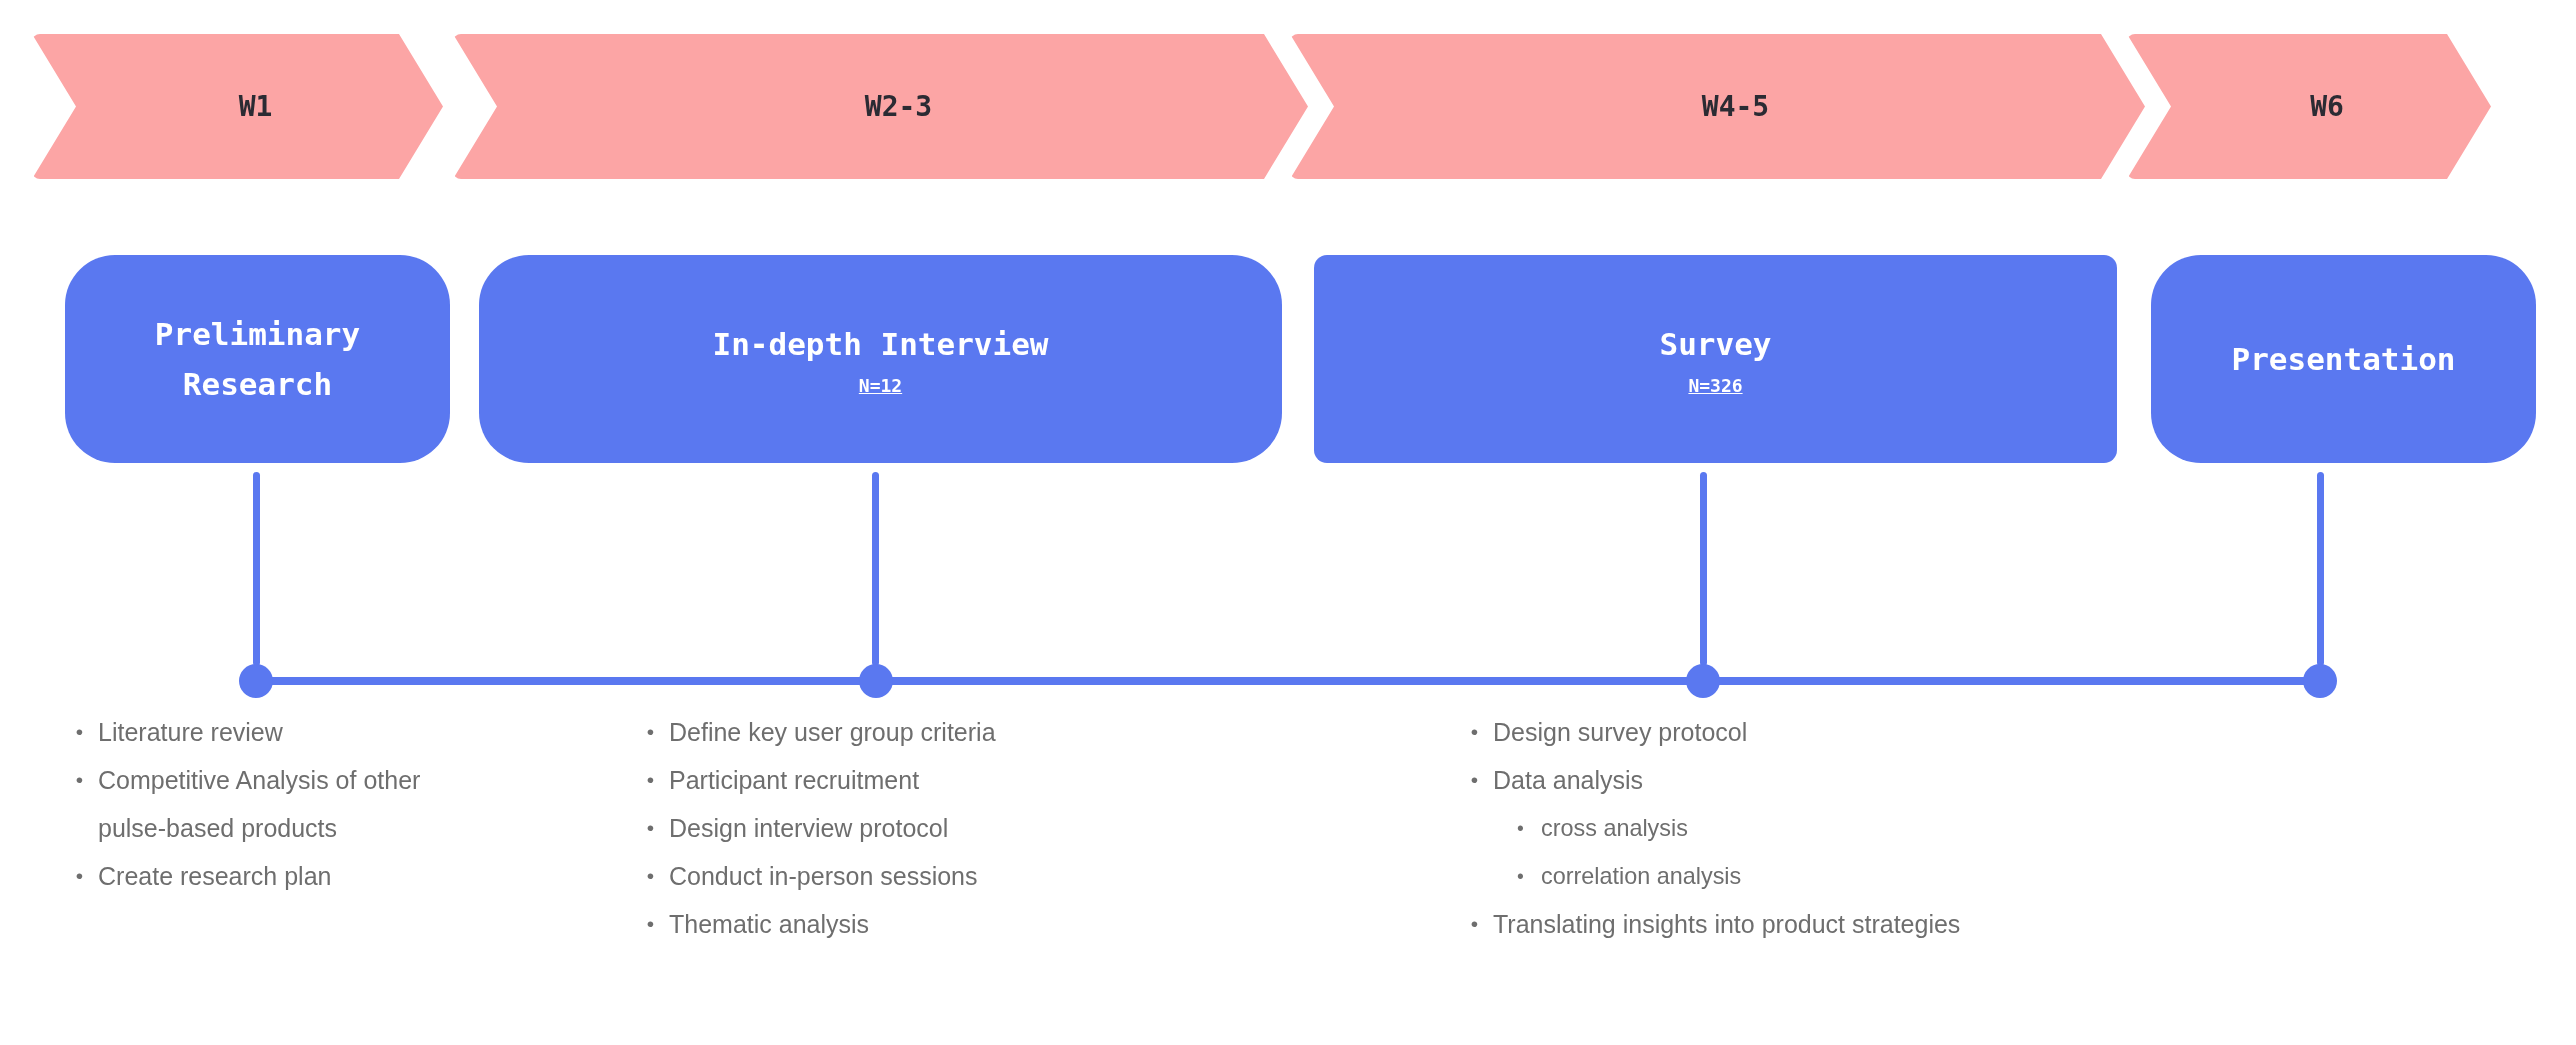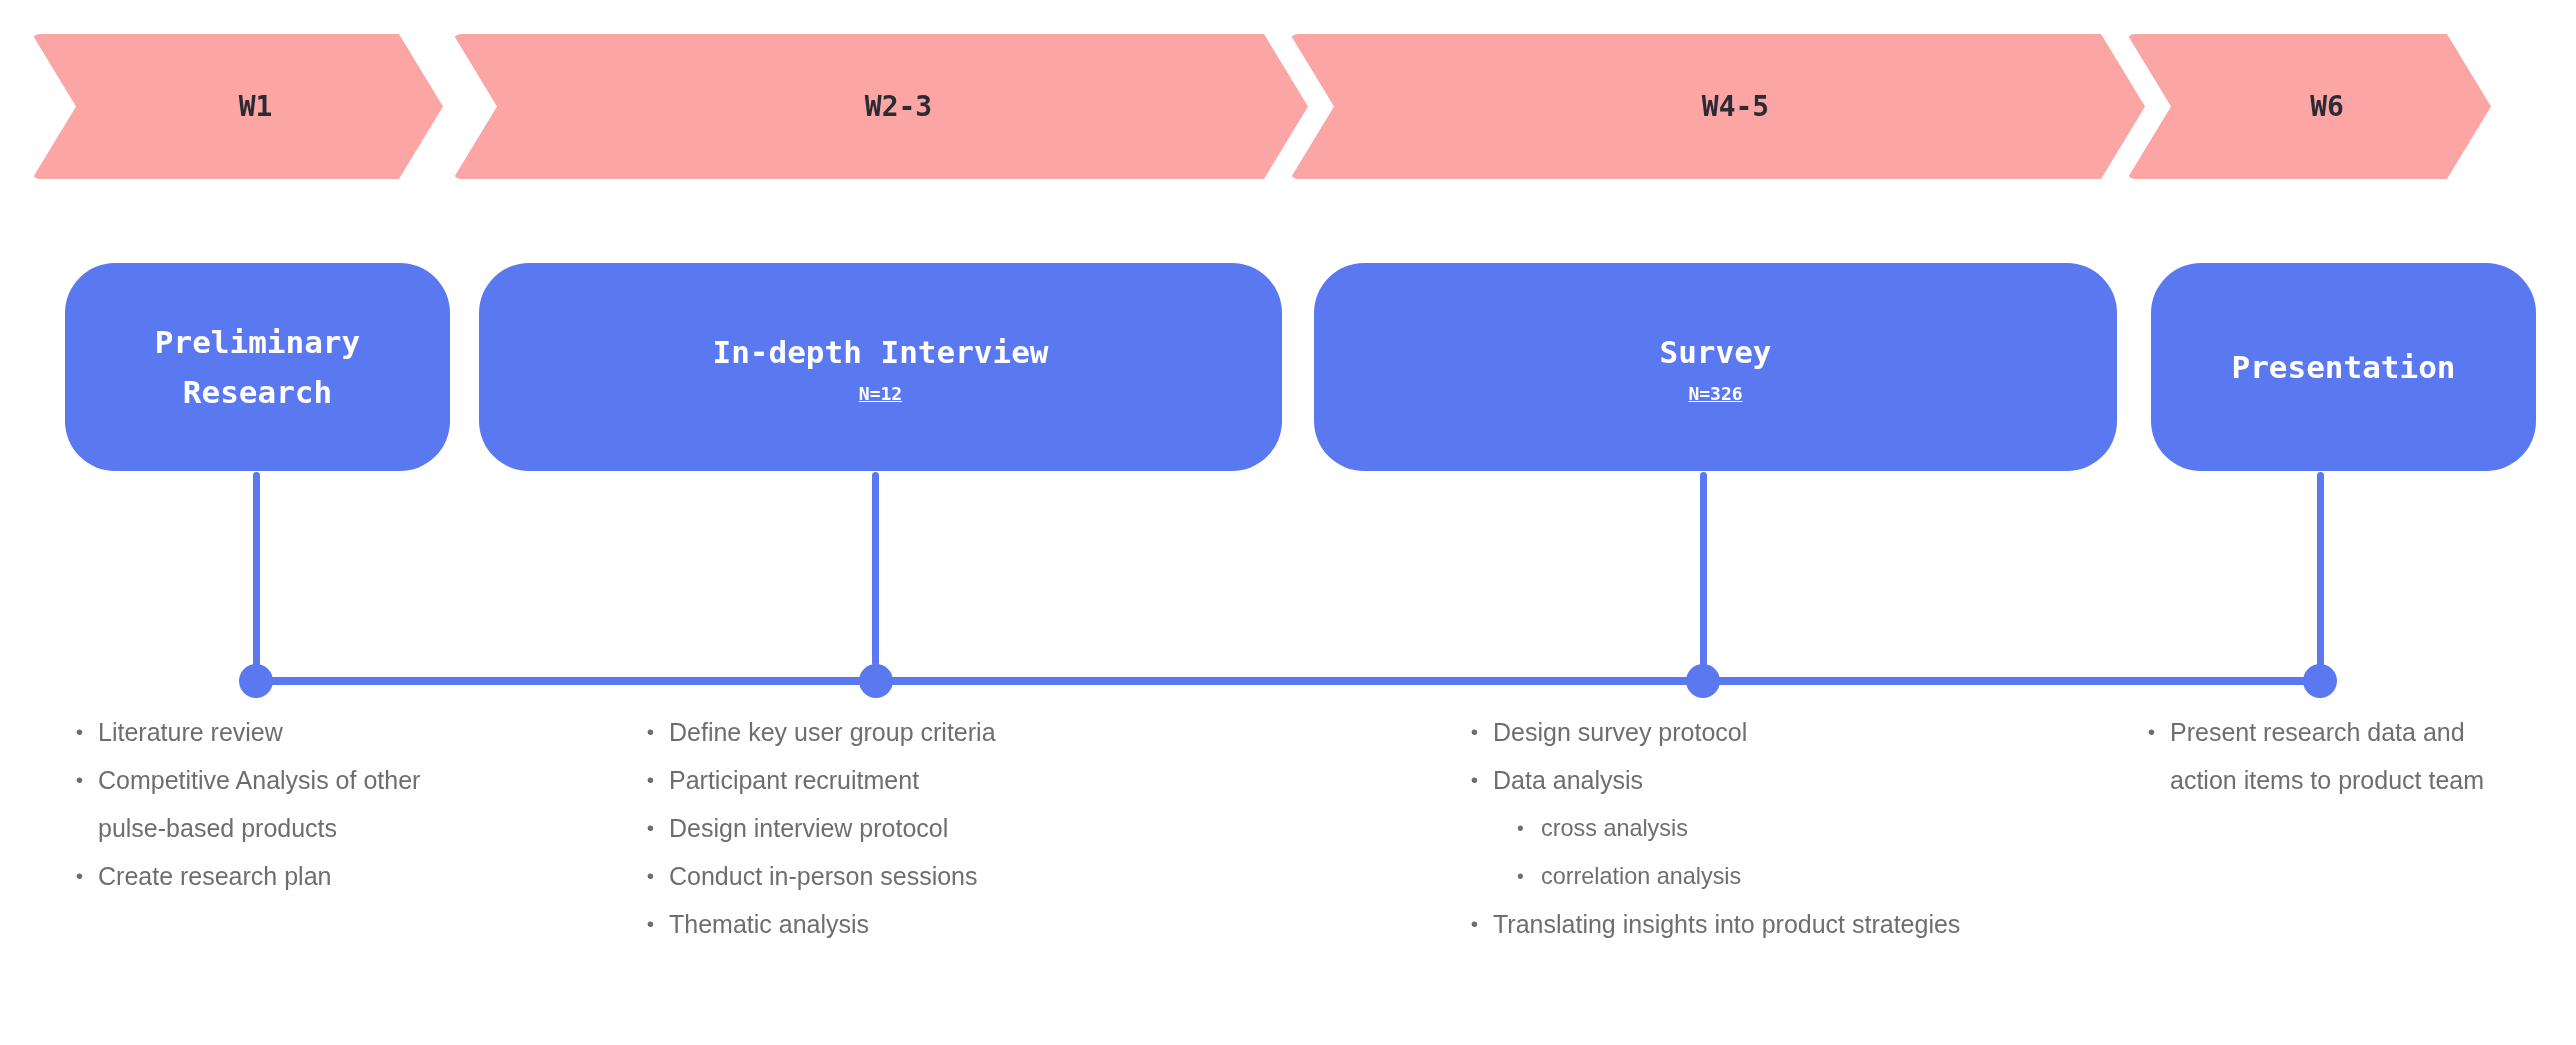--- a/index.html
+++ b/index.html
@@ -68,21 +68,21 @@
     height: 7.3px;
     border-radius: 4px;
     background: #e3e8fb;
     top: 102px;
   }
 
   
   #phase-cards {
     position: absolute;
     left: 0;
-    top: 263px;
+    top: 255px;
     width: 2576px;
     height: 244px;
   }
   .phase-card {
     position: absolute;
     top: 0;
     height: 208px;
     background: #5a78f0;
     border-radius: 50px;
     display: flex;
@@ -237,21 +237,21 @@
     <div class="phase-card" style="left:65px; width:385px;">
       <div class="phase-title">Preliminary
 Research</div>
     </div>
 
     <div class="phase-card" style="left:479px; width:803px;">
       <div class="phase-title">In-depth Interview</div>
       <div class="phase-sub">N=12</div>
     </div>
 
-    <div class="phase-card" style="left:1314px; width:803px;">
+    <div class="phase-card" style="left:1314px; width:803px;border-radius:13px;">
       <div class="phase-title">Survey</div>
       <div class="phase-sub">N=326</div>
     </div>
 
     <div class="phase-card" style="left:2151px; width:385px;align-items:center;">
       <div class="phase-title">Presentation</div>
     </div>
 
   </div>
 
@@ -316,24 +316,17 @@
             <li>cross analysis</li>
             <li>correlation analysis</li>
           </ul>
         </li>
         <li>
           <span class="li-text">Translating insights into product strategies</span>
         </li>
       </ul>
     </div>
 
-    <div class="task-col" style="left:2138px; width:363px;">
-      <ul>
-        <li>
-          <span class="li-text">Present research data and action items to product team</span>
-        </li>
-      </ul>
-    </div>
 
   </div>
 
 </div>
 
 
 </body></html>

